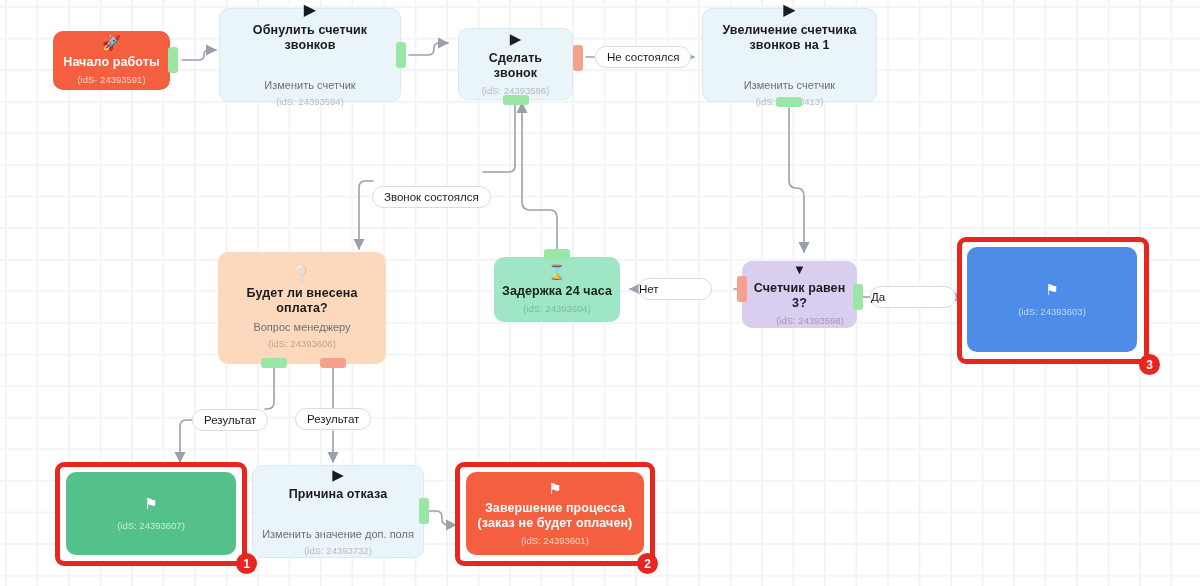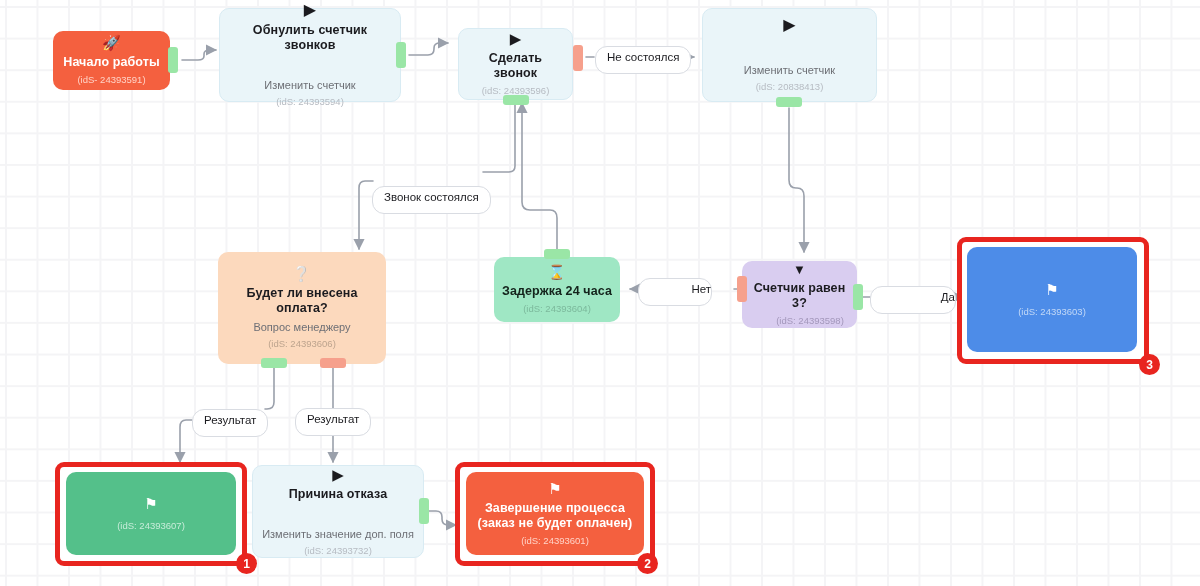--- a/index.html
+++ b/index.html
@@ -61,22 +61,22 @@
   .badge{
     position:absolute;width:21px;height:21px;border-radius:50%;
     background:#e8251f;color:#fff;font-size:12px;font-weight:bold;
     display:flex;align-items:center;justify-content:center;z-index:7;
     font-family:"Liberation Sans",sans-serif;
   }
 
   
   .elabel{
     position:absolute;background:#ffffff;border:1px solid #d9dce2;border-radius:12px;
-    height:28px;line-height:20px;padding:0 11px;font-size:11.5px;color:#1b1b1f;
-    white-space:nowrap;z-index:6;box-sizing:border-box;text-align:right;
+    height:22px;line-height:20px;padding:0 11px;font-size:11.5px;color:#1b1b1f;
+    white-space:nowrap;z-index:6;box-sizing:border-box;text-align:left;
   }
   .flag{display:inline-block;}
 </style>
 </head>
 <body>
 
 <div id="wash"></div>
 
 <div id="canvas">
 
@@ -146,20 +146,21 @@
   <div class="node v-action" style="left:458px;top:28px;width:115px;height:72px;">
     <span class="ico" style="font-size:15px;">▶</span>
     <span class="title">Сделать звонок</span>
     <span class="idl">(idS: 24393596)</span>
   </div>
   <div class="port h red" style="left:573px;top:45px;"></div>
   <div class="port v green" style="left:503px;top:95px;"></div>
 
   <div class="node v-action" style="left:702px;top:8px;width:175px;height:94px;">
     <span class="ico" style="font-size:16px;">▶</span>
+    <span class="title">Увеличение счетчика звонков на 1</span>
     <span class="sub">Изменить счетчик</span>
     <span class="idl">(idS: 20838413)</span>
   </div>
   <div class="port v green" style="left:776px;top:97px;"></div>
 
   <div class="node v-question" style="left:218px;top:252px;width:168px;height:112px;">
     <span class="ico" style="font-size:15px;font-weight:bold;">❔</span>
     <span class="title">Будет ли внесена оплата?</span>
     <span class="sub">Вопрос менеджеру</span>
     <span class="idl">(idS: 24393606)</span>

